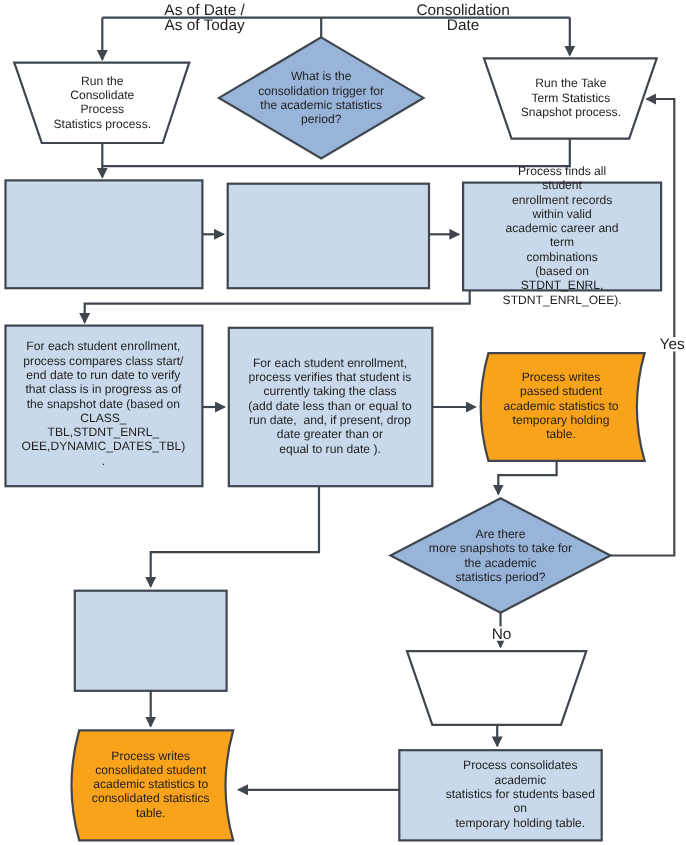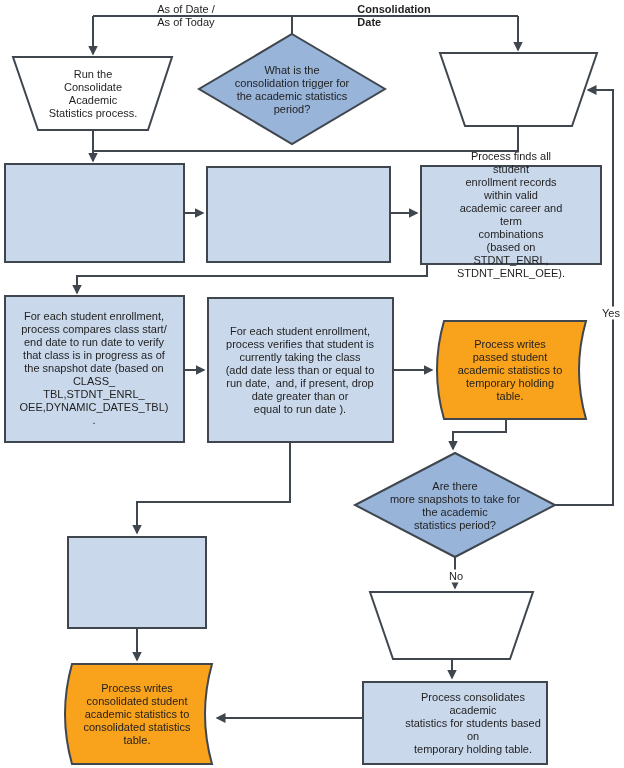--- a/index.html
+++ b/index.html
@@ -18,23 +18,23 @@
     text-align:center;
     white-space:pre-wrap;
     font-size:11px;
     line-height:13px;
     color:#1f1f1f;
     pointer-events:none;
   }
   .edge-label{
     position:absolute;
     transform:translate(-50%,-50%);
-    text-align:left;
+    text-align:center;
     white-space:pre-wrap;
-    font-size:11px;
+    font-size:14px;
     line-height:13px;
     color:#1f1f1f;
   }
   .edge-label.bg-white{background:#ffffff;padding:0 2px;}
 </style>
 </head>
 <body>
 
 <div id="stage">
 
@@ -82,22 +82,25 @@
 
       <rect x="68" y="537" width="138" height="91" fill="#C9D8EB"></rect>
       <polygon points="370,592 533,592 510,659 393,659" fill="#FFFFFF"></polygon>
       <rect x="363" y="682" width="184" height="82" fill="#C9D8EB"></rect>
       <path d="M72,664 L212,664 Q198,714 212,764 L72,764 Q58,714 72,664 Z" fill="#F9A21B"></path>
     </g>
   </svg>
 
   <div class="node-label" style="left:93px;top:94px;">Run the
 Consolidate
-Academic
+Process
 Statistics process.</div>
+  <div class="node-label" style="left:519px;top:90px;">Run the Take
+Term Statistics
+Snapshot process.</div>
   <div class="node-label" style="left:292px;top:90px;">What is the
 consolidation trigger for
 the academic statistics
 period?</div>
 
   <div class="node-label" style="left:511px;top:215px;">Process finds all student
 enrollment records within valid
 academic career and term
 combinations
 (based on STDNT_ENRL,
@@ -134,18 +137,18 @@
 statistics for students based on
 temporary holding table.</div>
   <div class="node-label" style="left:137px;top:714px;">Process writes
 consolidated student
 academic statistics to
 consolidated statistics
 table.</div>
 
   <div class="edge-label" style="left:186px;top:16px;">As of Date /
 As of Today</div>
-  <div class="edge-label" style="left:394px;top:16px;font-weight:bold;">Consolidation
+  <div class="edge-label" style="left:421px;top:16px;">Consolidation
 Date</div>
   <div class="edge-label bg-white" style="left:611px;top:313px;">Yes</div>
   <div class="edge-label bg-white" style="left:456px;top:576px;">No</div>
 
 </div>
 
 </body></html>

